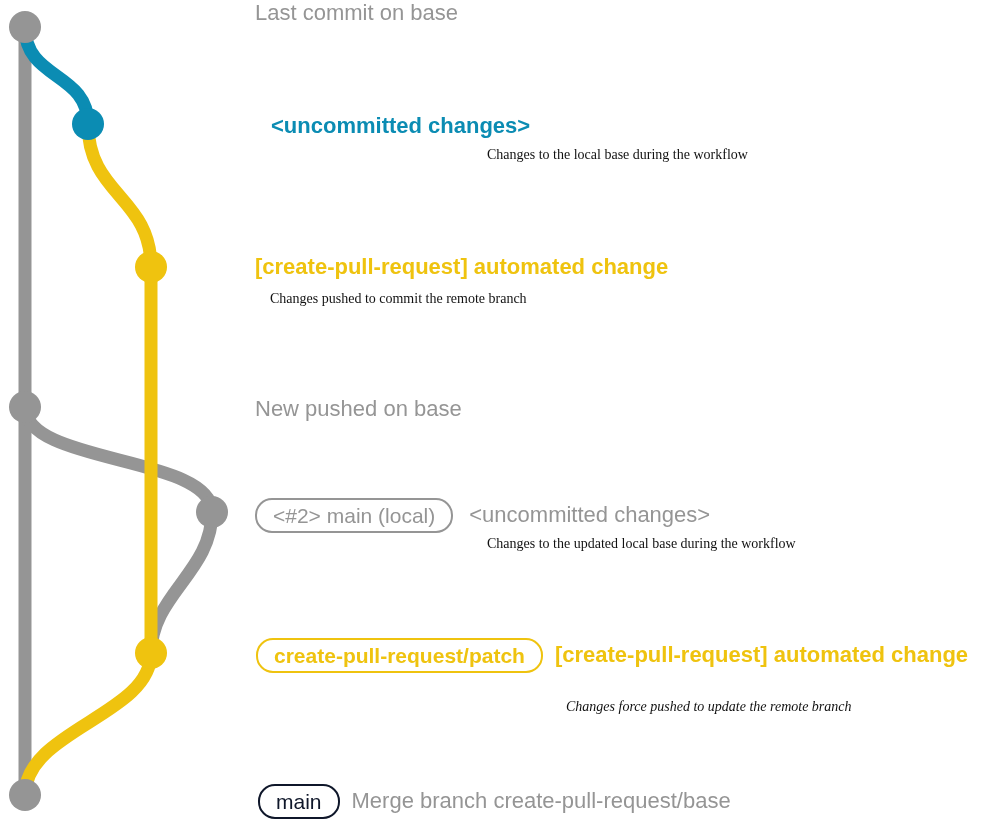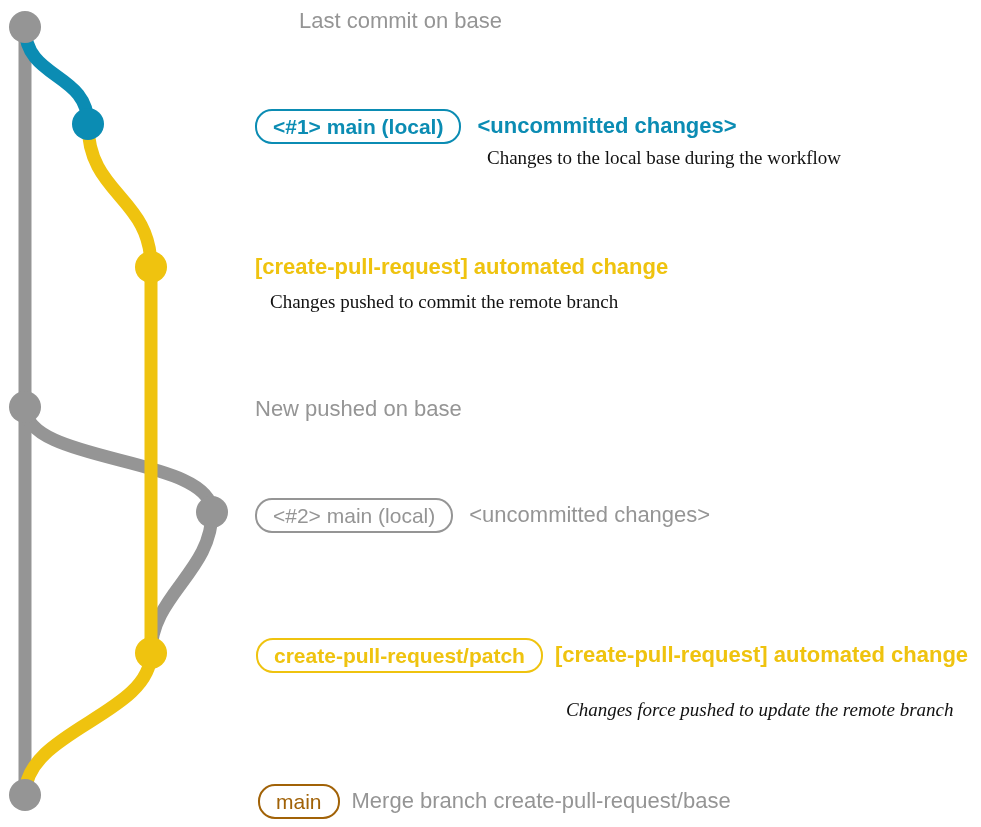--- a/index.html
+++ b/index.html
@@ -68,21 +68,21 @@
     white-space: nowrap;
   }
   .headline.bold {
     font-weight: 700;
   }
 
   
   .subnote {
     position: absolute;
     font-family: "Liberation Serif", serif;
-    font-size: 19px;
+    font-size: 14px;
     font-weight: 400;
     color: #111111;
     white-space: nowrap;
     line-height: 1;
   }
 
   .gap-sm { width: 12px; }
   .gap-md { width: 16px; }
 </style>
 </head>
@@ -108,52 +108,52 @@
   <circle cx="88" cy="124" r="16" fill="#0b8cb3"></circle>
   <circle cx="151" cy="267" r="16" fill="#efc30f"></circle>
   <circle cx="25" cy="407" r="16" fill="#959595"></circle>
   <circle cx="212" cy="512" r="16" fill="#959595"></circle>
   <circle cx="151" cy="653" r="16" fill="#efc30f"></circle>
   <circle cx="25" cy="795" r="16" fill="#959595"></circle>
 </svg>
 
 <div class="annotation-layer">
 
-  <div class="row" style="left:255px; top:8px; height:26px;margin-left:44px;">
+  <div class="row" style="left:255px; top:0; height:26px;">
     <span class="headline" style="color:#959595;">Last commit on base</span>
   </div>
 
   <div class="row" style="left:255px; top:108px; height:36px;">
-    <span class="pill" style="color:#0b8cb3;">&lt;#1&gt; main (local)</span>
     <span class="gap-md"></span>
     <span class="headline bold" style="color:#0b8cb3;">&lt;uncommitted changes&gt;</span>
   </div>
   <div class="subnote" style="left:487px; top:148px;">Changes to the local base during the workflow</div>
 
   <div class="row" style="left:255px; top:253px; height:28px;">
     <span class="headline bold" style="color:#efc30f;">[create-pull-request] automated change</span>
   </div>
   <div class="subnote" style="left:270px; top:292px;">Changes pushed to commit the remote branch</div>
 
   <div class="row" style="left:255px; top:396px; height:26px;">
     <span class="headline" style="color:#959595;">New pushed on base</span>
   </div>
 
   <div class="row" style="left:255px; top:497px; height:36px;">
     <span class="pill gray" style="color:#959595;">&lt;#2&gt; main (local)</span>
     <span class="gap-md"></span>
     <span class="headline" style="color:#959595;">&lt;uncommitted changes&gt;</span>
   </div>
+  <div class="subnote" style="left:487px; top:537px;">Changes to the updated local base during the workflow</div>
 
   <div class="row" style="left:256px; top:637px; height:36px;">
     <span class="pill" style="color:#efc30f;">create-pull-request/patch</span>
     <span class="gap-sm"></span>
     <span class="headline bold" style="color:#efc30f;">[create-pull-request] automated change</span>
   </div>
   <div class="subnote" style="left:566px; top:700px;font-style:italic;">Changes force pushed to update the remote branch</div>
 
   <div class="row" style="left:258px; top:783px; height:36px;">
-    <span class="pill gray" style="color:#a16207;">main</span>
+    <span class="pill gray" style="color:#0f172a;">main</span>
     <span class="gap-sm"></span>
     <span class="headline" style="color:#959595;">Merge branch create-pull-request/base</span>
   </div>
 
 </div>
 
 </body></html>

